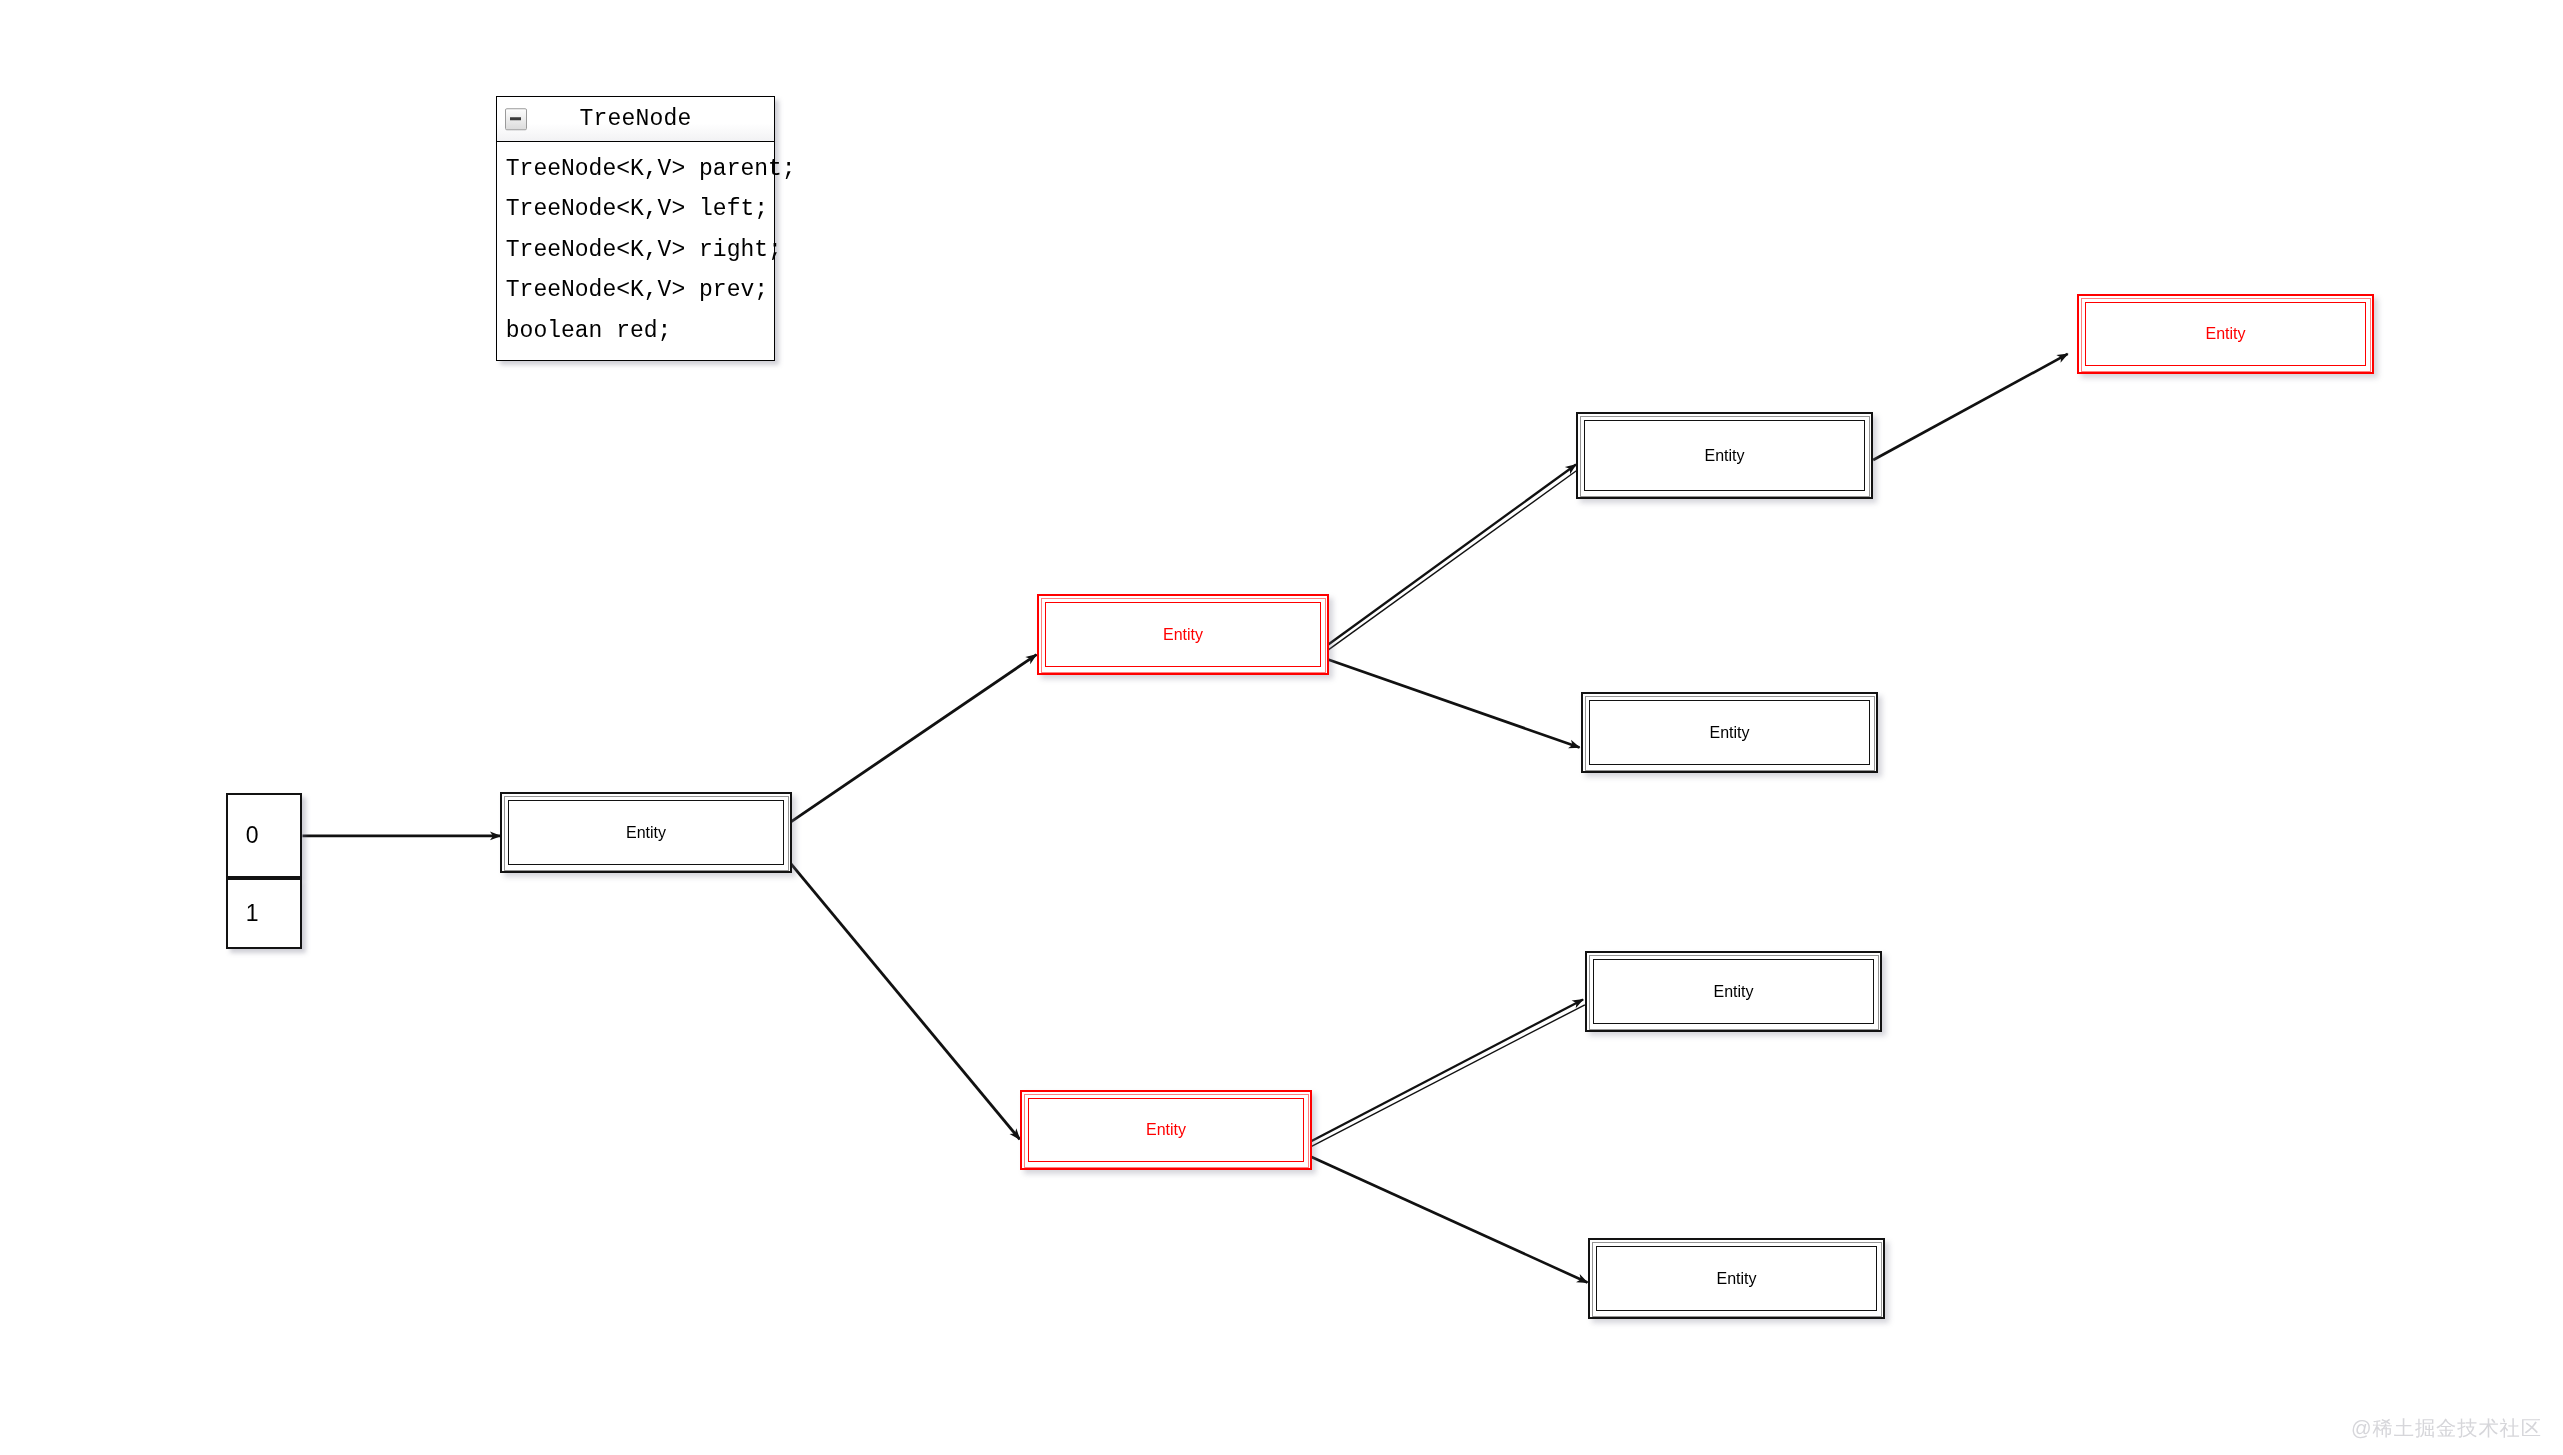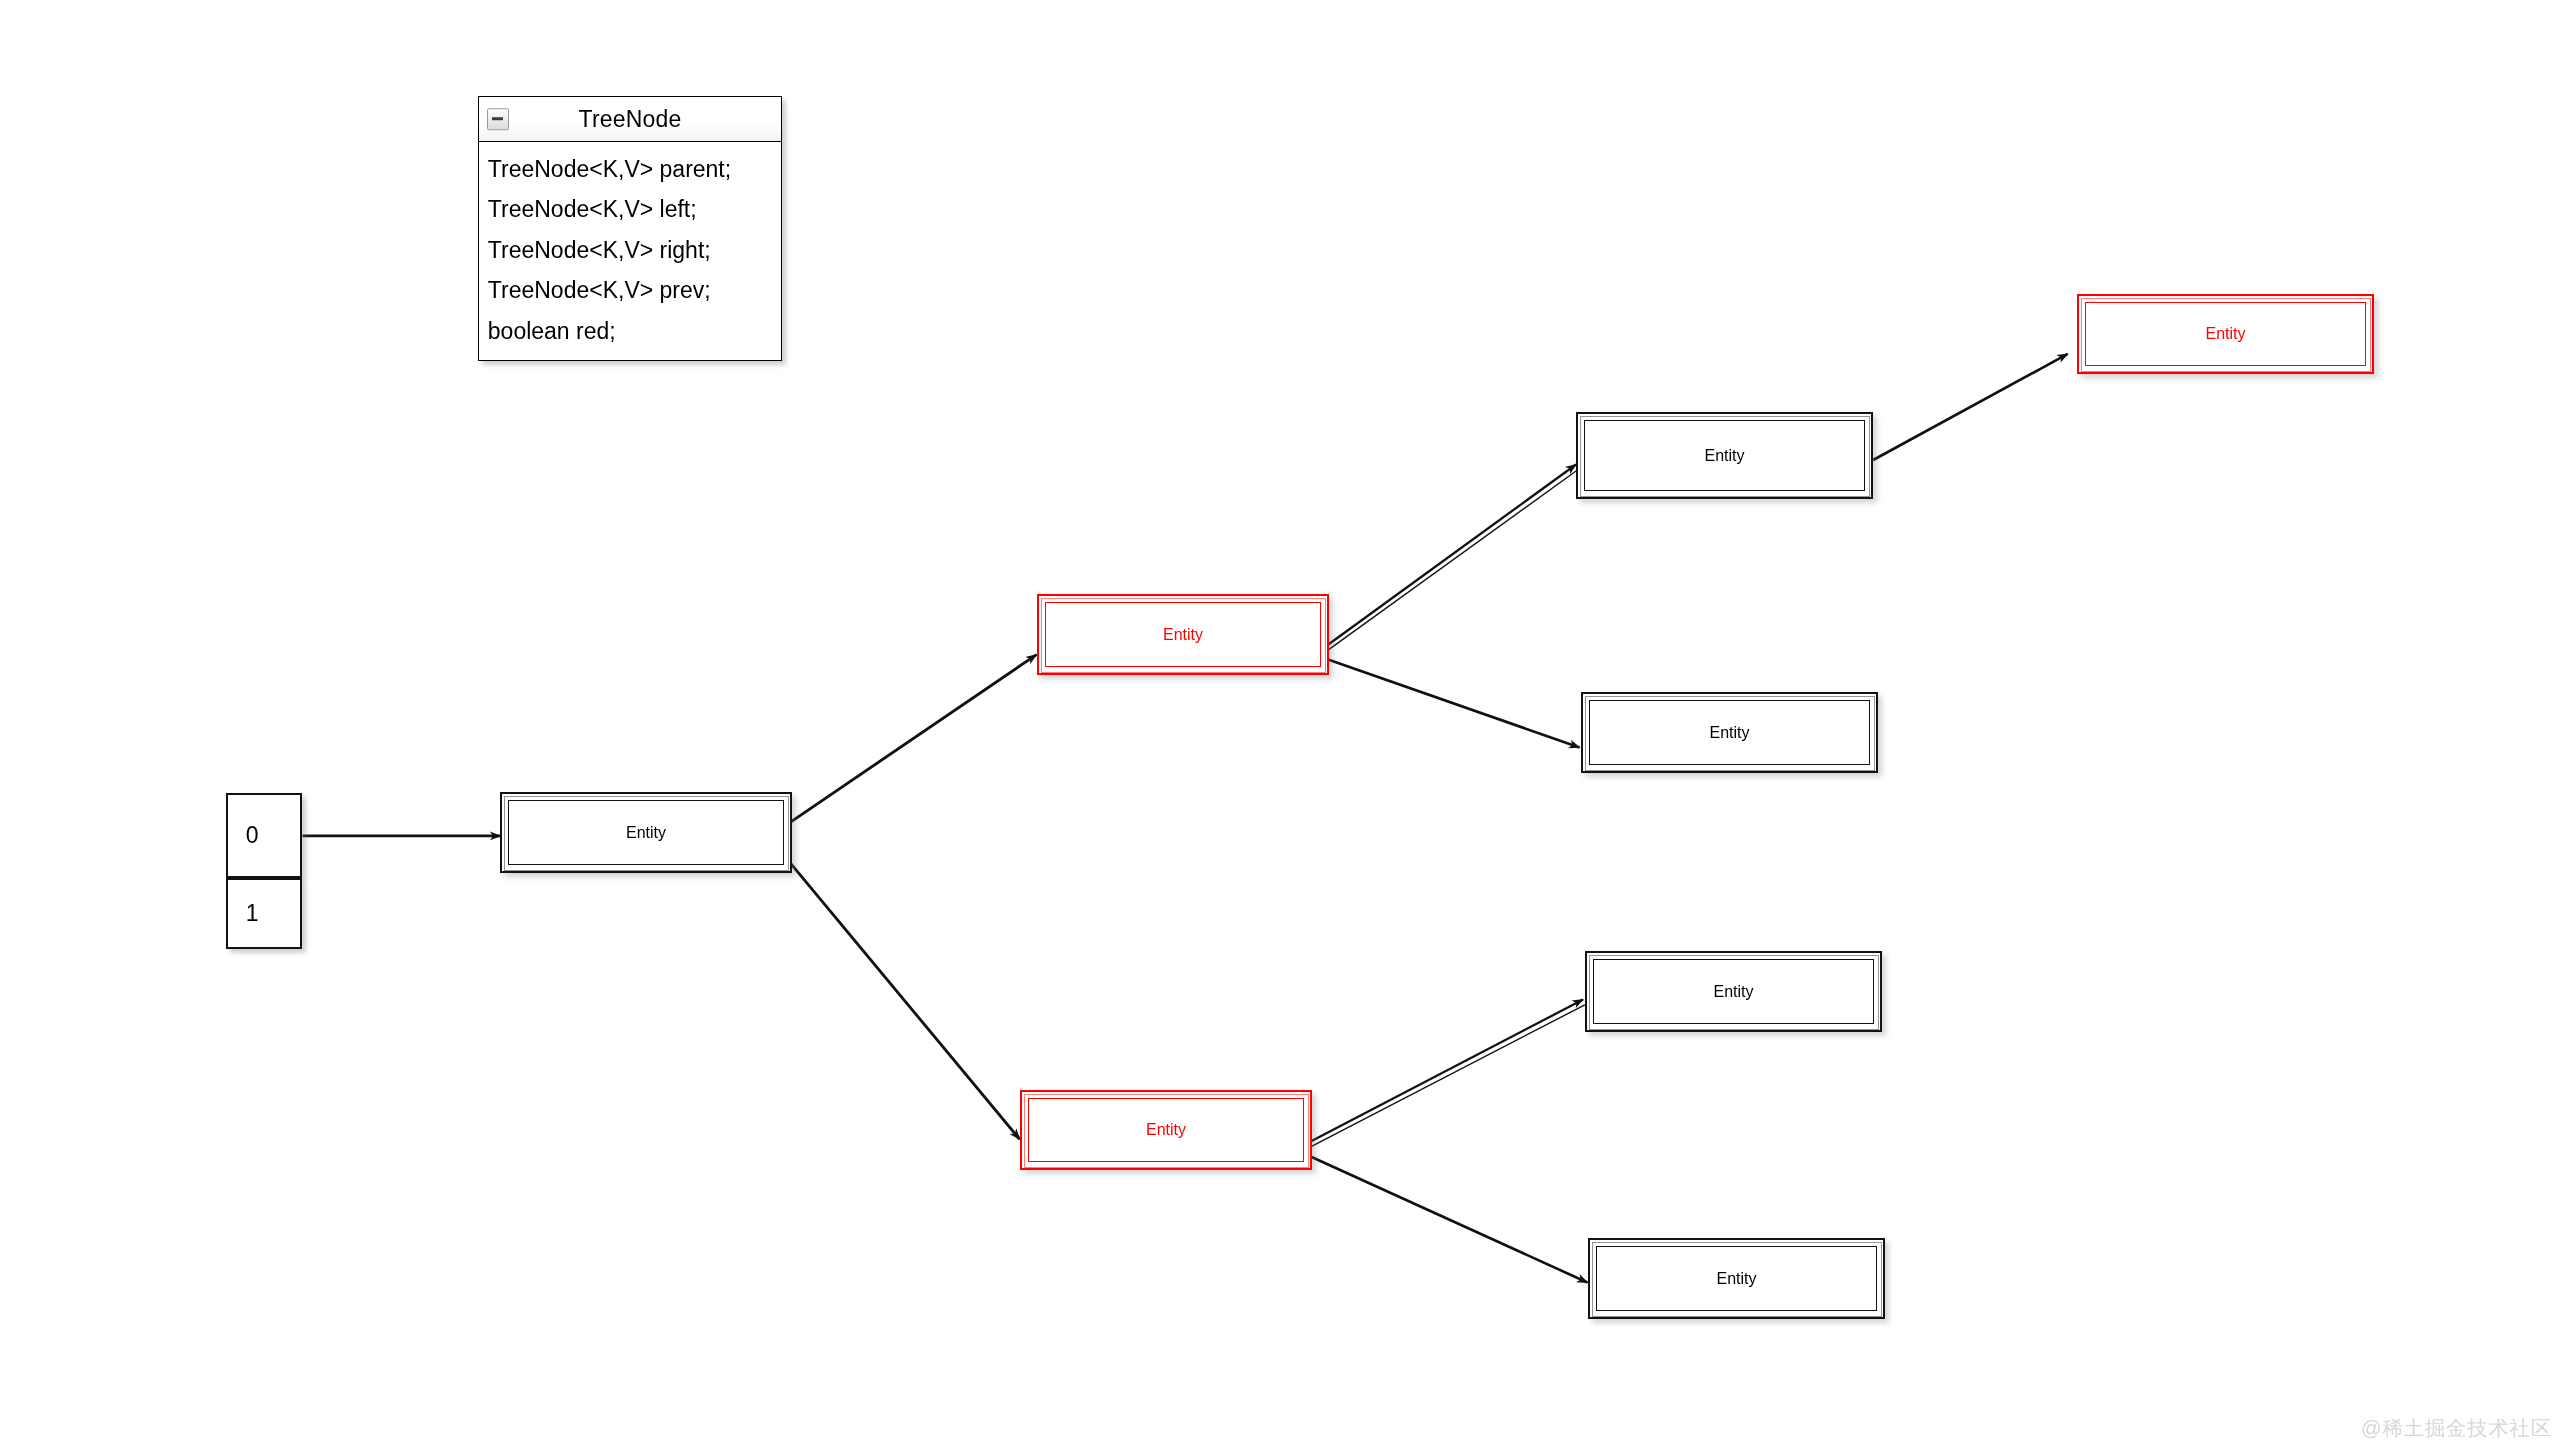--- a/index.html
+++ b/index.html
@@ -144,21 +144,21 @@
     box-sizing: border-box;
     pointer-events: none;
   }
   .entity.red .ghost {
     border-color: rgba(255,0,0,0.5);
   }
 
   
   .watermark {
     position: absolute;
-    right: 11px;
+    right: 21px;
     bottom: 14px;
     font-size: 20.3px;
     color: #d6d6da;
     letter-spacing: 0.9px;
     user-select: none;
   }
 </style>
 </head>
 <body>
 
@@ -199,21 +199,21 @@
     <g>
       <path d="M1483,1290 L1790,1130" stroke="#111111" stroke-width="2.6" fill="none" marker-end="url(#ah)"></path>
       <path d="M1483,1296 L1792,1136" stroke="#111111" stroke-width="1.6" fill="none"></path>
     </g>
 
     <g>
       <path d="M1483,1308 L1795,1450" stroke="#111111" stroke-width="3" fill="none" marker-end="url(#ah)"></path>
     </g>
   </svg>
 
-  <div class="uml-box" style="left:478px; top:96px; width:304px;">
+  <div class="uml-box" style="left:496px; top:96px; width:279px;font-family:Liberation Mono, monospace;">
     <div class="uml-header">
       <span class="collapse-icon"></span>
       <span class="uml-title">TreeNode</span>
     </div>
     <div class="uml-body">
       <div class="uml-field">TreeNode&lt;K,V&gt; parent;</div>
       <div class="uml-field">TreeNode&lt;K,V&gt; left;</div>
       <div class="uml-field">TreeNode&lt;K,V&gt; right;</div>
       <div class="uml-field">TreeNode&lt;K,V&gt; prev;</div>
       <div class="uml-field">boolean red;</div>

